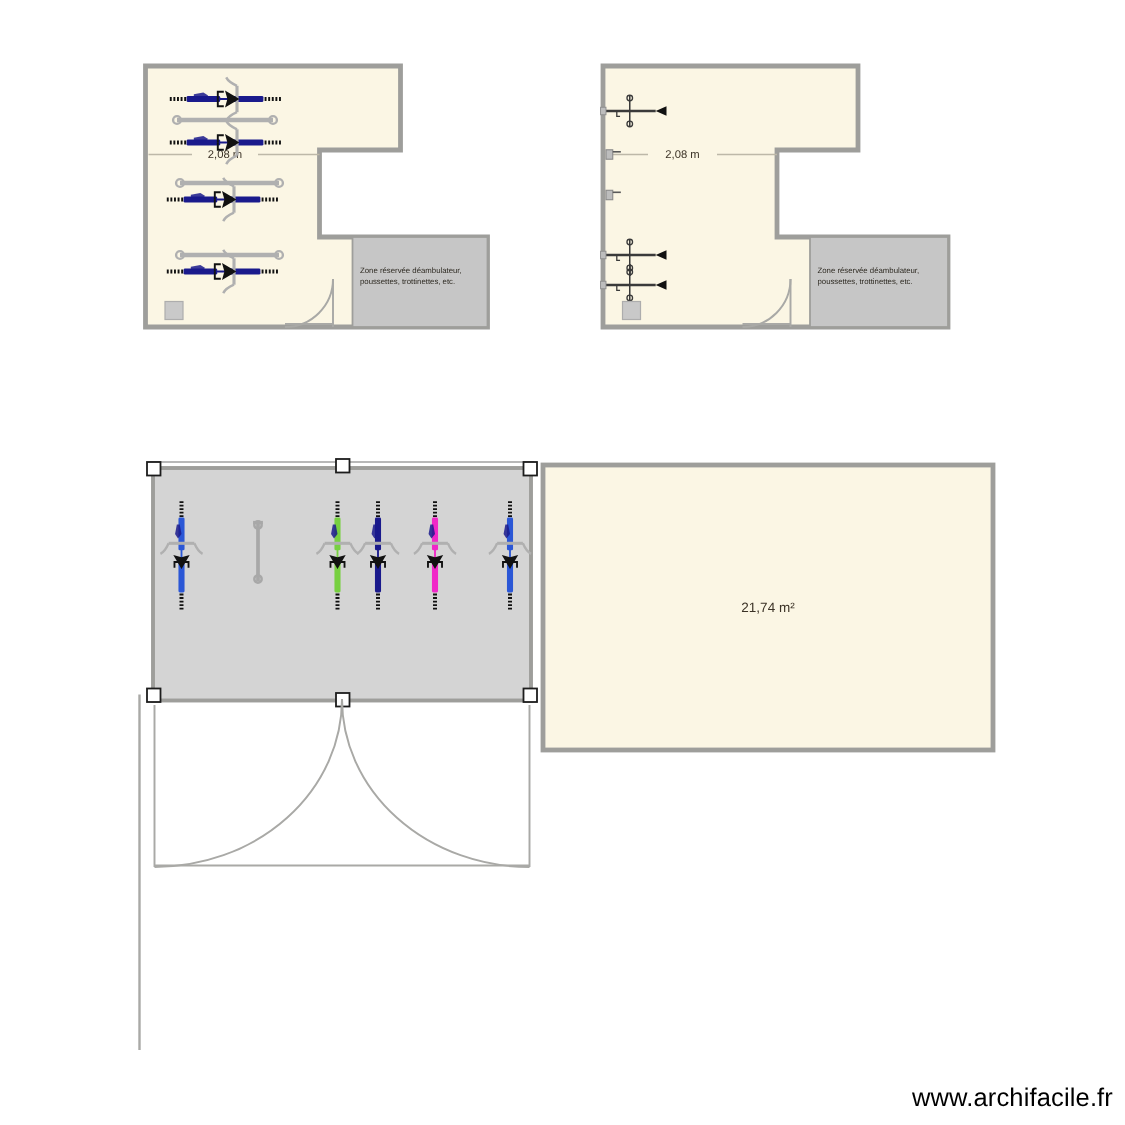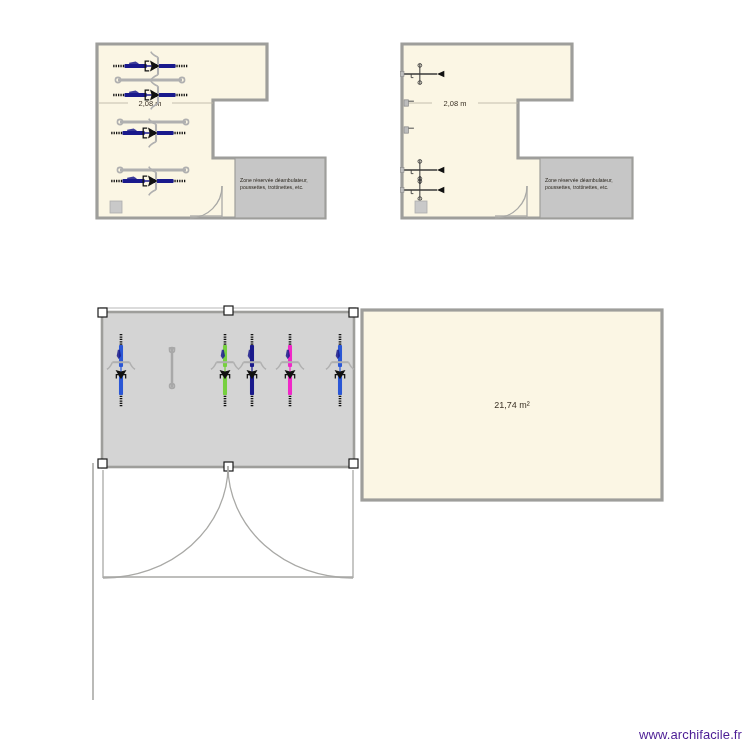--- a/index.html
+++ b/index.html
@@ -18,22 +18,22 @@
     position: absolute;
     left: 0; top: 0;
     width: 750px;
     height: 750px;
   }
   .watermark {
     position: absolute;
     right: 8px;
     bottom: 8px;
     font-family: "Liberation Sans", sans-serif;
-    font-size: 13px;
-    color: #4c1d95;
+    font-size: 17px;
+    color: #000000;
     letter-spacing: 0.1px;
   }
 </style>
 </head>
 <body>
 
 <svg id="canvas" viewBox="0 0 750 750" xmlns="http://www.w3.org/2000/svg">
 
   <defs>
 

